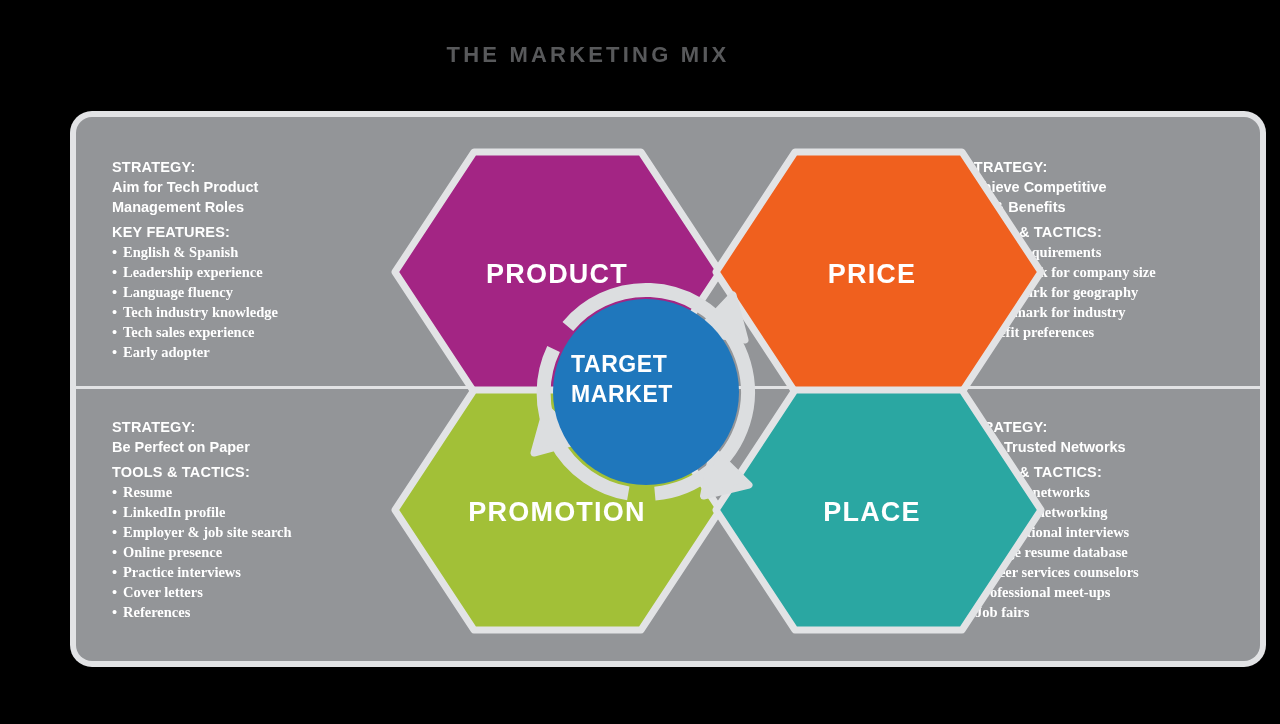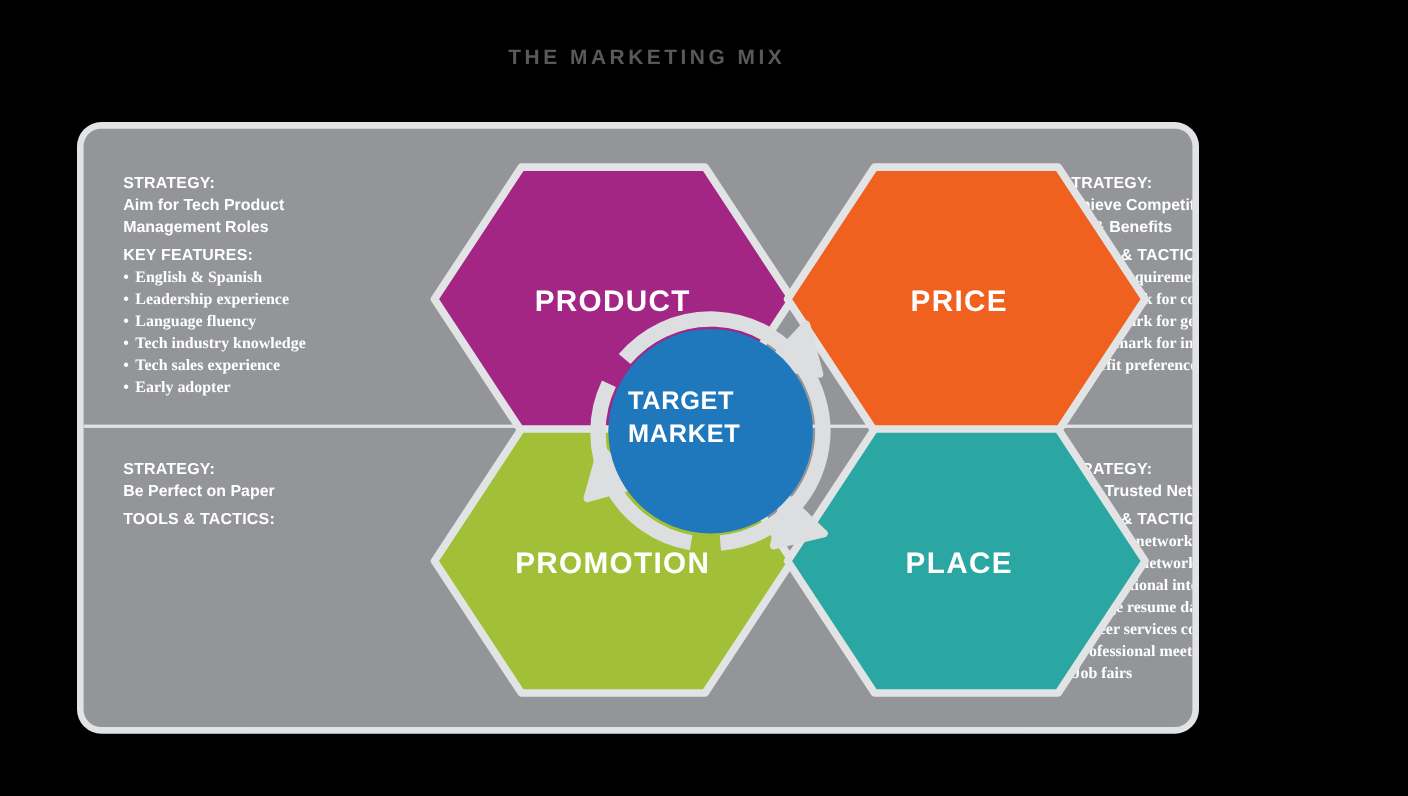--- a/index.html
+++ b/index.html
@@ -22,33 +22,33 @@
     background: #000000;
   }
 
   
   .page-title {
     position: absolute;
     top: 42px;
     left: 0;
     width: 1176px;
     text-align: center;
-    font-size: 19px;
+    font-size: 22px;
     font-weight: bold;
     letter-spacing: 3.2px;
     color: #58595b;
     text-transform: uppercase;
   }
 
   
   .panel-outer {
     position: absolute;
     left: 70px;
     top: 111px;
-    width: 1020px;
+    width: 1196px;
     height: 556px;
     background: #e2e3e5;
     border-radius: 22px;
     box-sizing: border-box;
     padding: 6px;
   }
   .panel-inner {
     position: relative;
     width: 100%;
     height: 100%;
@@ -168,20 +168,29 @@
           <li>Benchmark for industry</li>
           <li>Benefit preferences</li>
         </ul>
       </div>
 
       <div class="quad left bottom">
         <div class="heading">STRATEGY:</div>
         <div class="strategy-val">Be Perfect on Paper</div>
         <div class="spacer"></div>
         <div class="heading">TOOLS &amp; TACTICS:</div>
+        <ul>
+          <li>Resume</li>
+          <li>LinkedIn profile</li>
+          <li>Employer &amp; job site search</li>
+          <li>Online presence</li>
+          <li>Practice interviews</li>
+          <li>Cover letters</li>
+          <li>References</li>
+        </ul>
       </div>
 
       <div class="quad right bottom">
         <div class="heading">STRATEGY:</div>
         <div class="strategy-val">Work Trusted Networks</div>
         <div class="spacer"></div>
         <div class="heading">TOOLS &amp; TACTICS:</div>
         <ul>
           <li>Personal networks</li>
           <li>LinkedIn networking</li>

